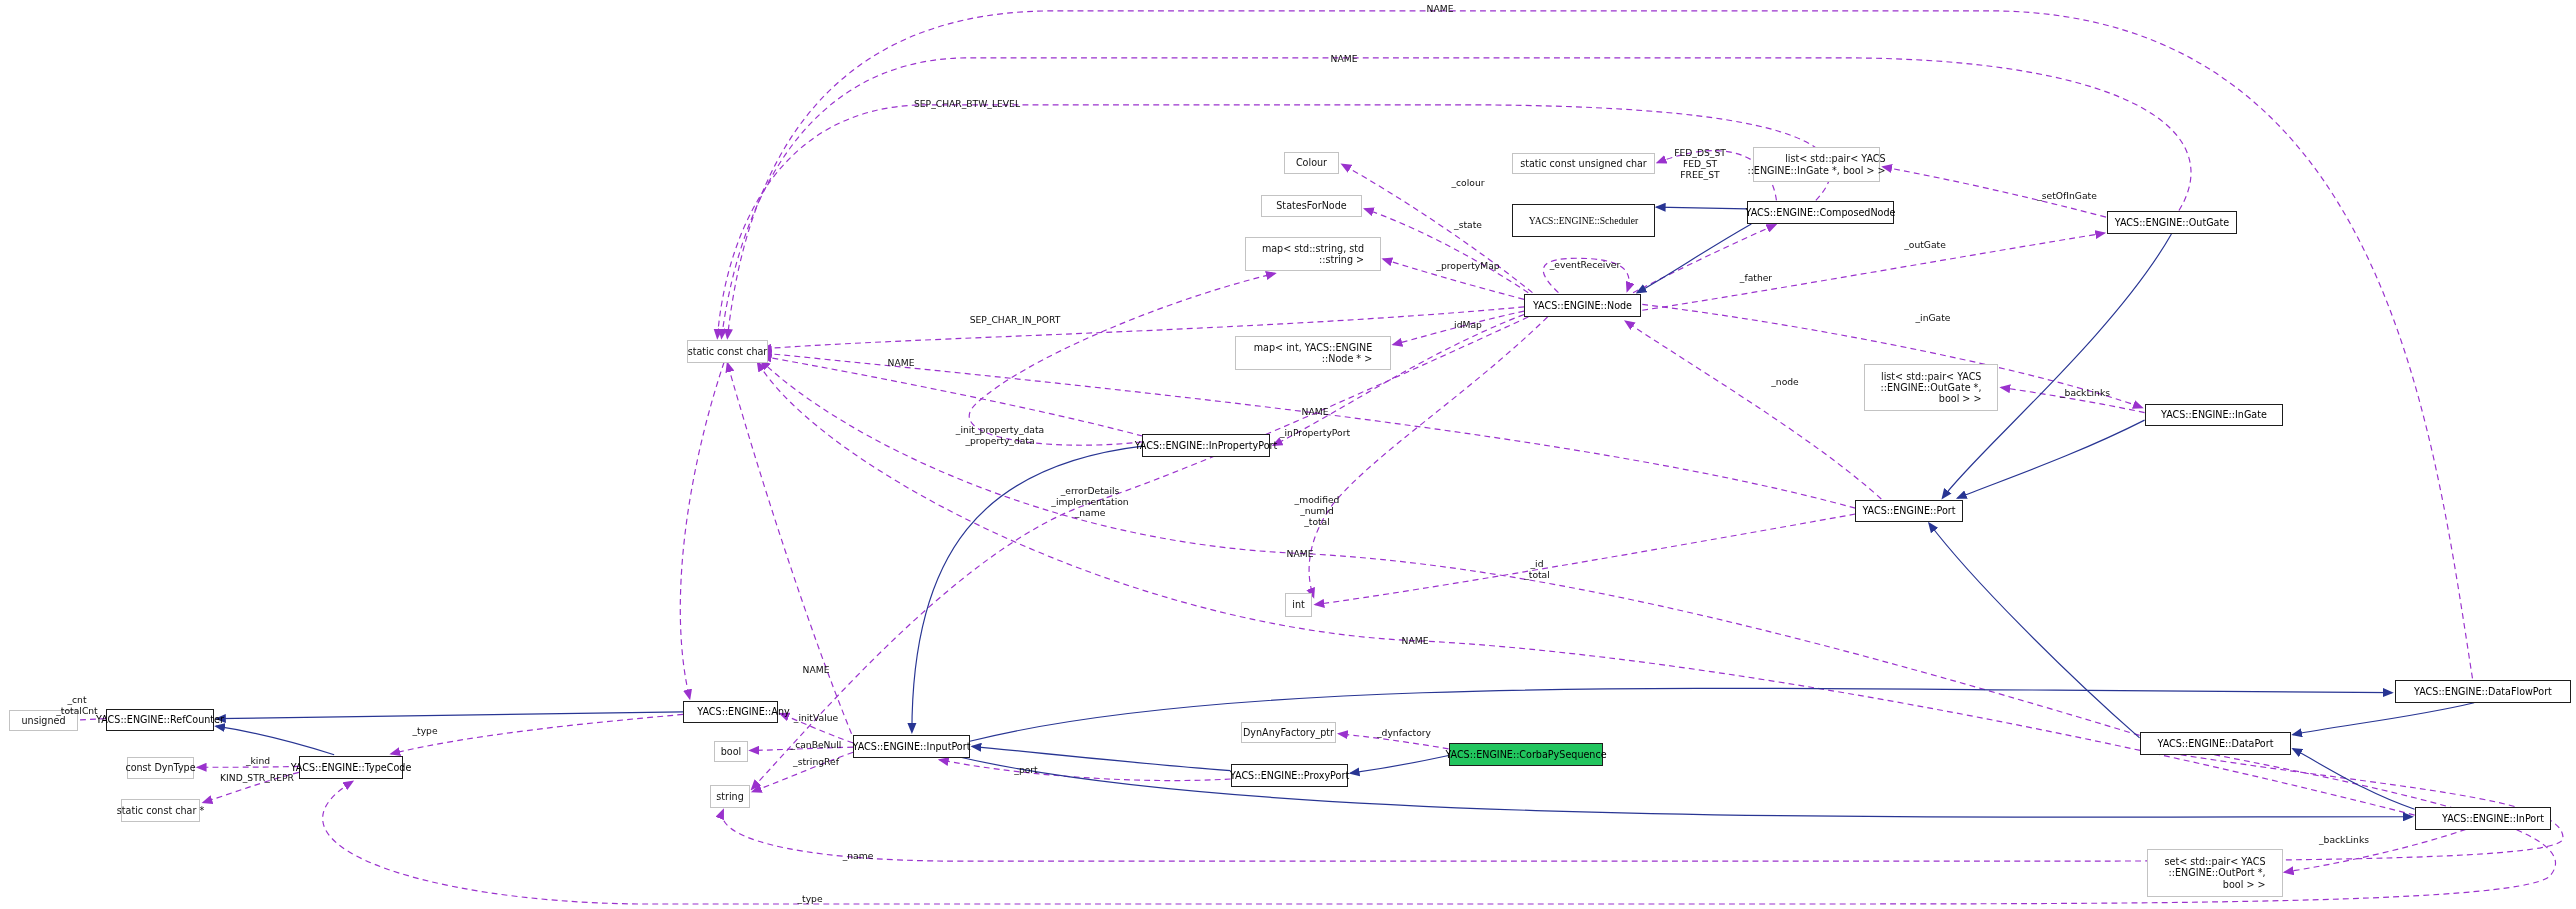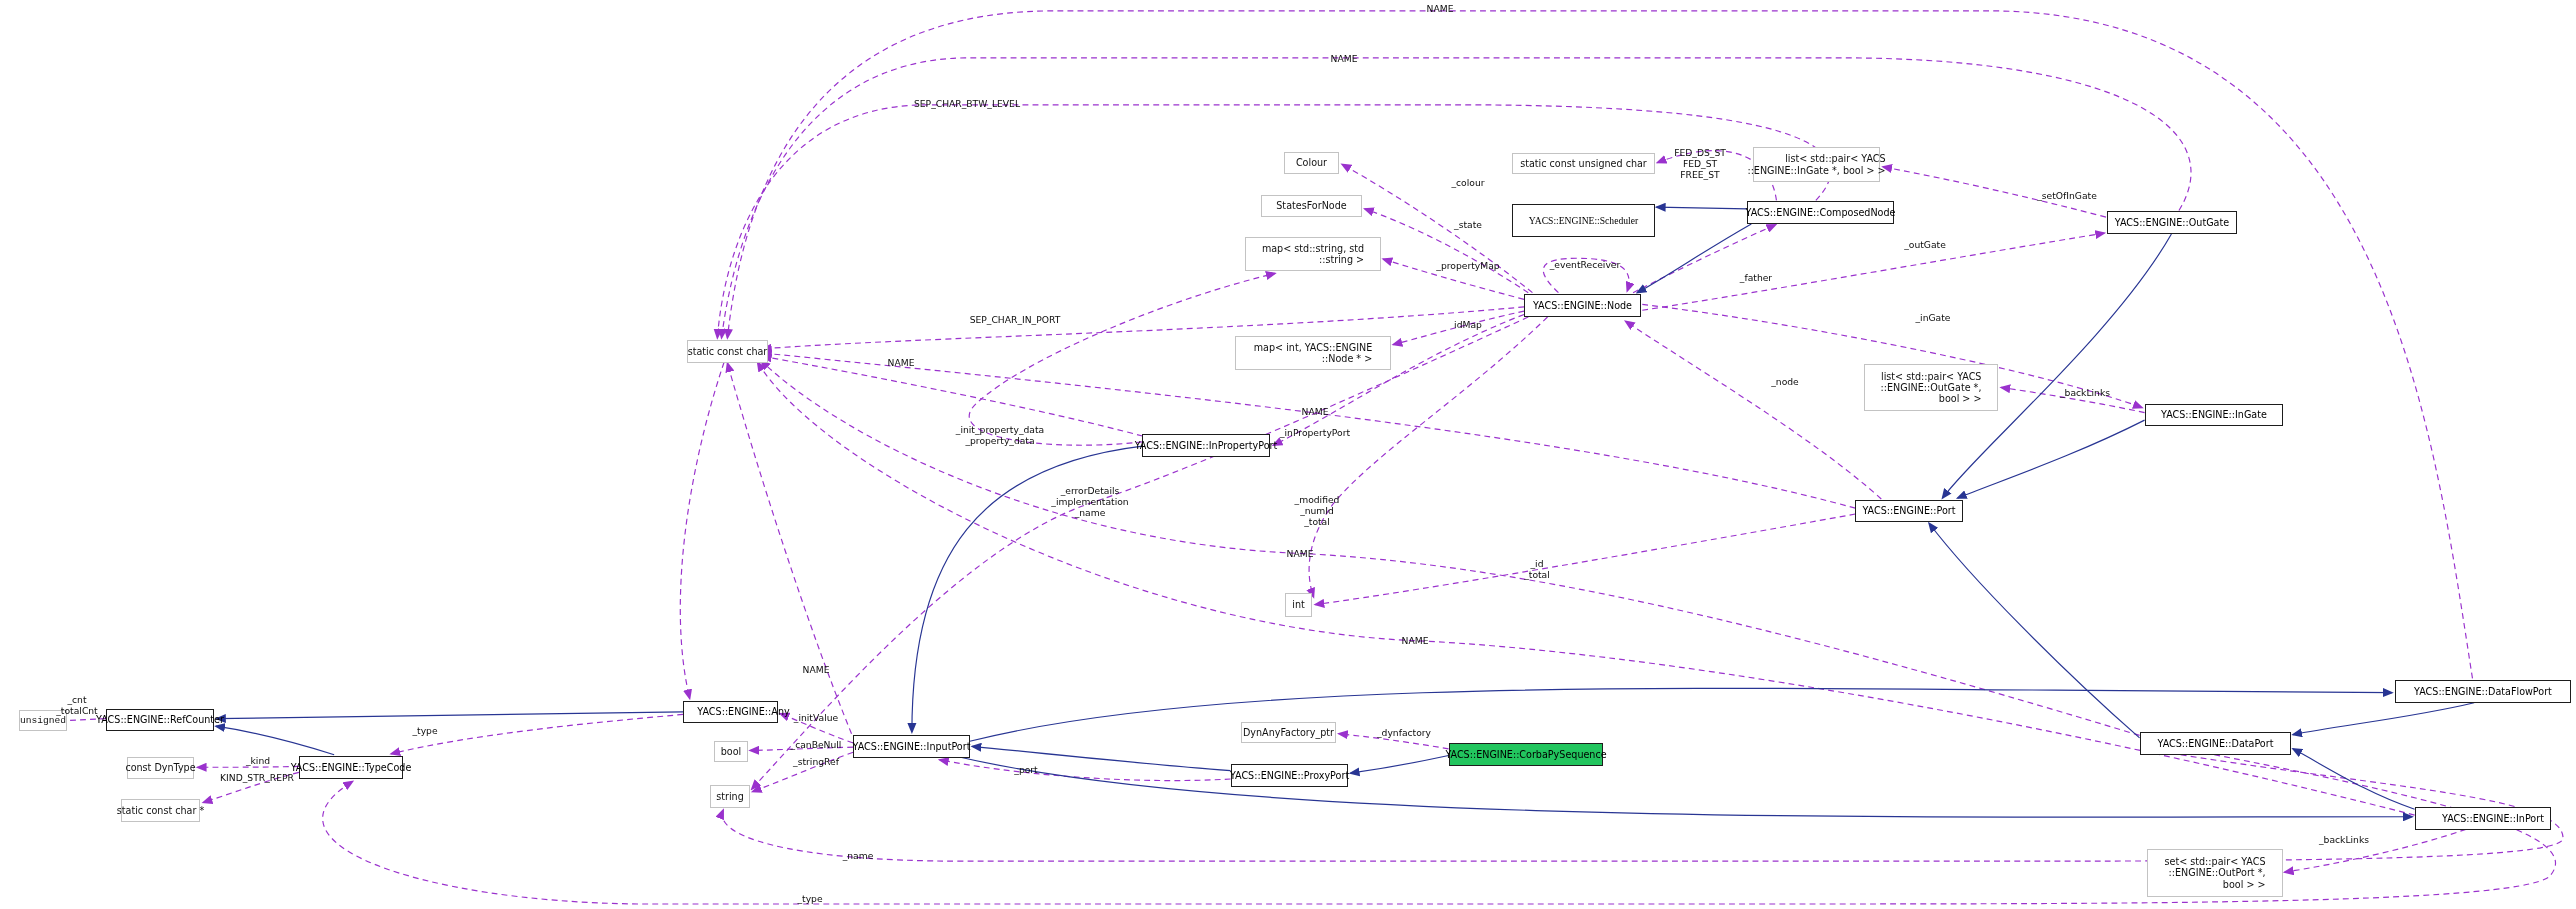--- a/index.html
+++ b/index.html
@@ -97,21 +97,21 @@
     <div class="node plain" style="left: 1235px; top: 336px; width: 156px; height: 34px;">map&lt; int, YACS::ENGINE
 ::Node * &gt;</div>
     <div class="node plain" style="left: 679px; top: 340px; width: 81px; height: 22.6px; margin-left: 8px;">static const char</div>
     <div class="node class" style="left: 1142px; top: 434px; width: 128px; height: 22.6px;">YACS::ENGINE::InPropertyPort</div>
     <div class="node class" style="left: 2145px; top: 404px; width: 138px; height: 22px;">YACS::ENGINE::InGate</div>
     <div class="node plain" style="left: 1864px; top: 364px; width: 134px; height: 47px;">list&lt; std::pair&lt; YACS
 ::ENGINE::OutGate *,
 bool &gt; &gt;</div>
     <div class="node class" style="left: 1855px; top: 500px; width: 108px; height: 22px;">YACS::ENGINE::Port</div>
     <div class="node plain" style="left: 1285px; top: 593px; width: 27px; height: 24px;">int</div>
-    <div class="node plain" style="left: 19px; top: 710px; width: 48px; height: 21px; font-family: Liberation Mono, monospace;">unsigned</div>
+    <div class="node plain" style="left: 9px; top: 710px; width: 69px; height: 21px;">unsigned</div>
     <div class="node class" style="left: 106px; top: 709px; width: 108px; height: 22px;">YACS::ENGINE::RefCounter</div>
     <div class="node plain" style="left: 127px; top: 757px; width: 67px; height: 22px;">const DynType</div>
     <div class="node class" style="left: 299px; top: 756px; width: 104px; height: 22.6px;">YACS::ENGINE::TypeCode</div>
     <div class="node plain" style="left: 121px; top: 799px; width: 79px; height: 22.6px;">static const char *</div>
     <div class="node class" style="left: 683px; top: 701px; width: 95px; height: 22px; padding-left: 26px;">YACS::ENGINE::Any</div>
     <div class="node plain" style="left: 714px; top: 741px; width: 34px; height: 21px;">bool</div>
     <div class="node plain" style="left: 710px; top: 785px; width: 40px; height: 22.6px;">string</div>
     <div class="node class" style="left: 853px; top: 735px; width: 117px; height: 22.6px;">YACS::ENGINE::InputPort</div>
     <div class="node plain" style="left: 1241px; top: 722px; width: 95px; height: 21px;">DynAnyFactory_ptr</div>
     <div class="node subject" style="left: 1449px; top: 743px; width: 154px; height: 22.6px;">YACS::ENGINE::CorbaPySequence</div>

